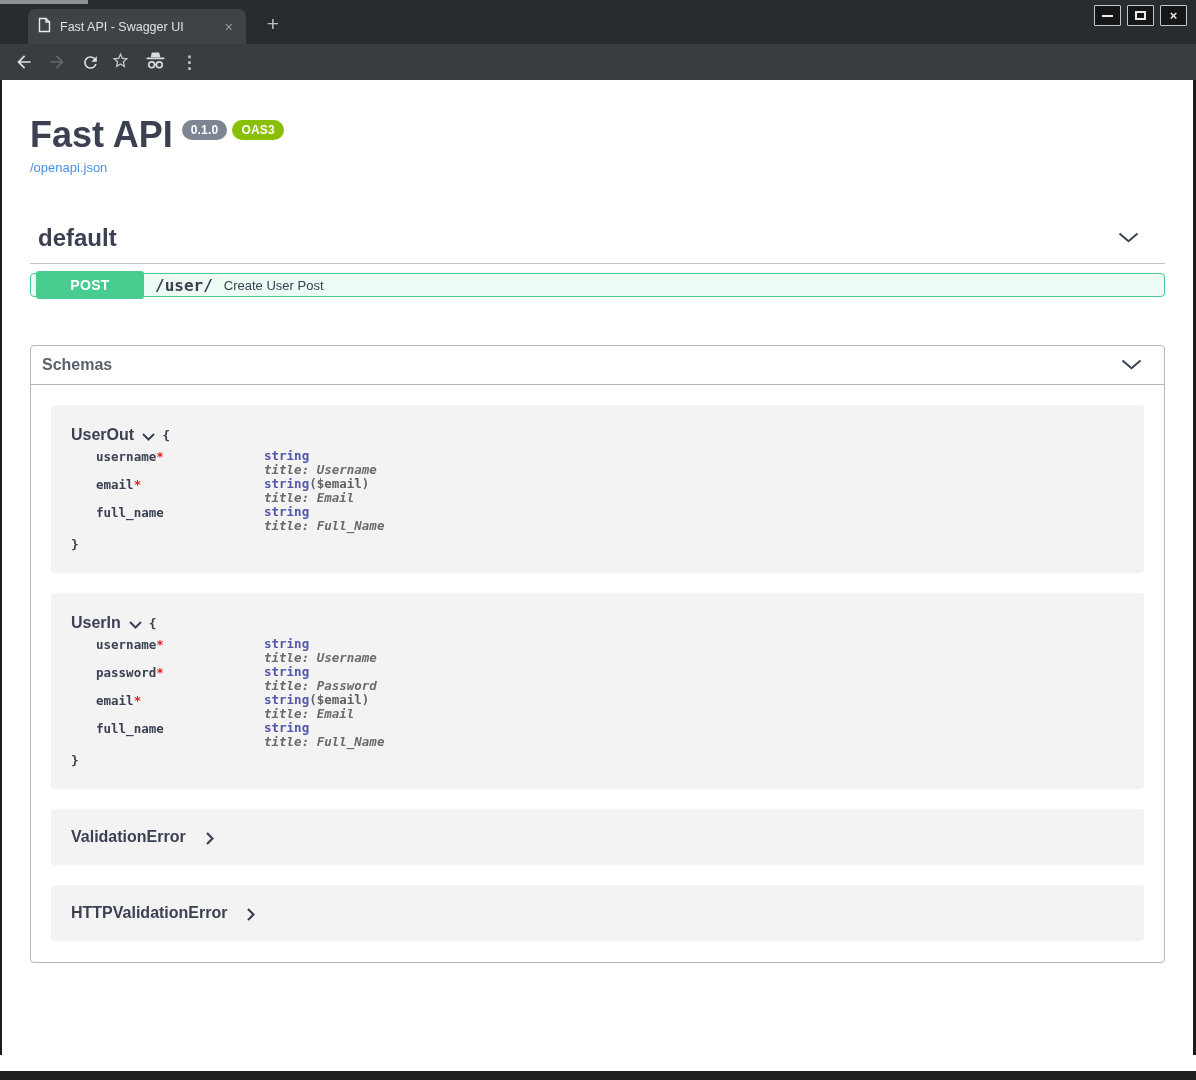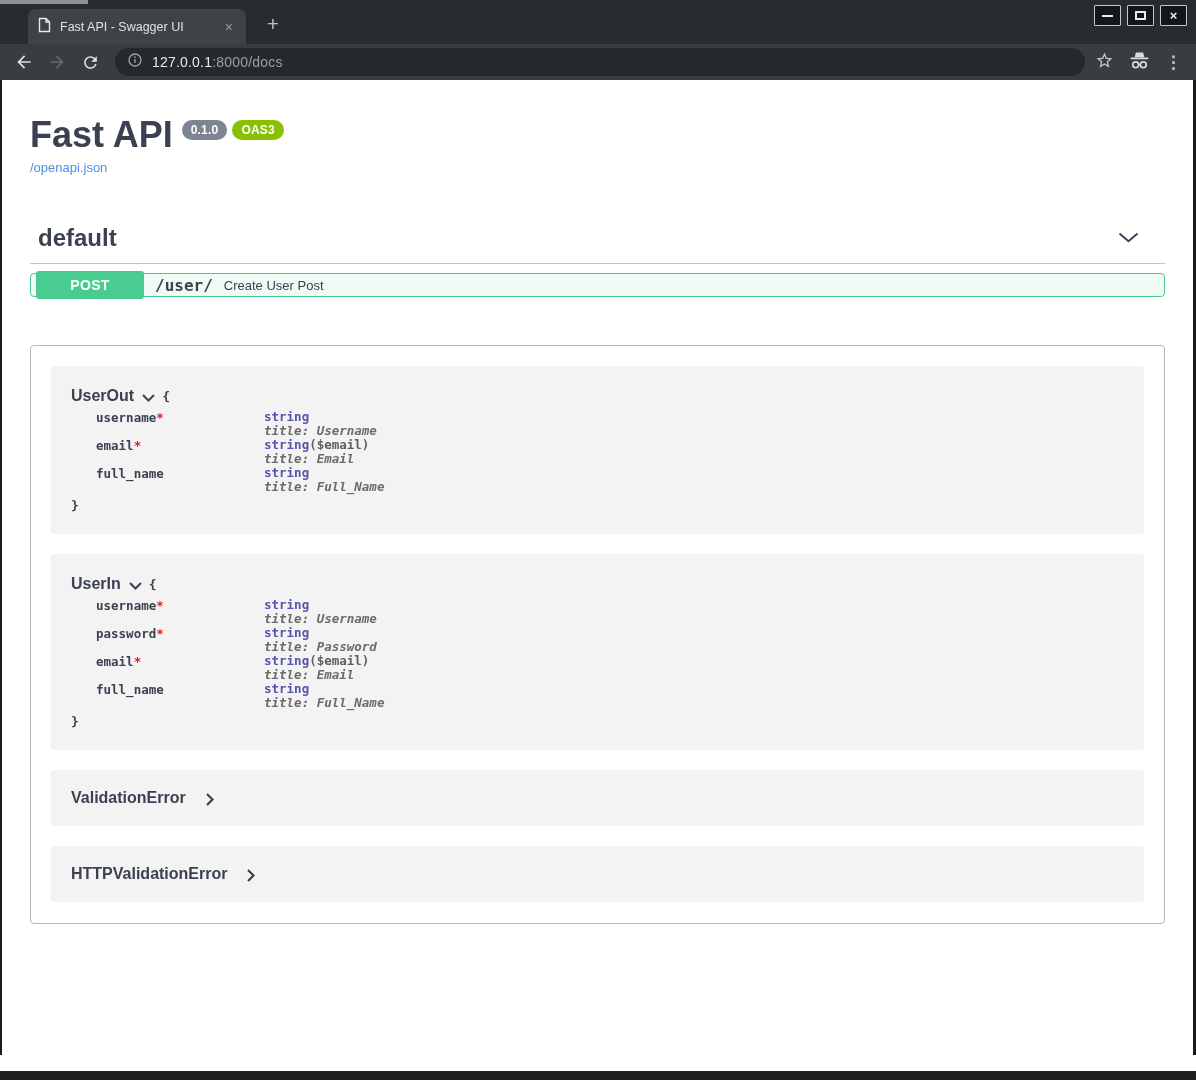--- a/index.html
+++ b/index.html
@@ -128,30 +128,20 @@
     <span class="nav-btn">
       <svg width="20" height="20" viewBox="0 0 24 24">
           <path d="M12 4l-1.41 1.41L16.17 11H4v2h12.17l-5.58 5.59L12 20l8-8z" fill="#64696d"></path>
         </svg>
     </span>
     <span class="nav-btn">
       <svg width="19" height="19" viewBox="0 0 24 24">
           <path d="M17.65 6.35A7.95 7.95 0 0 0 12 4c-4.42 0-8 3.58-8 8s3.58 8 8 8c3.73 0 6.84-2.55 7.73-6h-2.08A5.99 5.99 0 0 1 12 18c-3.31 0-6-2.69-6-6s2.69-6 6-6c1.66 0 3.14.69 4.22 1.78L13 11h7V4l-2.35 2.35z" fill="#dfe2e4"></path>
         </svg>
     </span>
-    <div class="urlbar">
-      <span>
-        <svg width="16" height="16" viewBox="0 0 24 24">
-            <circle cx="12" cy="12" r="9" fill="none" stroke="#9aa0a6" stroke-width="2"></circle>
-            <rect x="11" y="10.5" width="2" height="6" fill="#9aa0a6"></rect>
-            <rect x="11" y="6.5" width="2" height="2.4" fill="#9aa0a6"></rect>
-          </svg>
-      </span>
-      <span class="url-text"><span>127.0.0.1</span><span class="url-dim">:8000/docs</span></span>
-    </div>
     <div class="tb-right">
       <span>
         <svg width="19" height="19" viewBox="0 0 24 24">
             <path d="M22 9.24l-7.19-.62L12 2 9.19 8.63 2 9.24l5.46 4.73L5.82 21 12 17.27 18.18 21l-1.63-7.03L22 9.24zM12 15.4l-3.76 2.27 1-4.28-3.32-2.88 4.38-.38L12 6.1l1.71 4.04 4.38.38-3.32 2.88 1 4.28L12 15.4z" fill="#c4c7ca"></path>
           </svg>
       </span>
       <span>
         <svg width="23" height="19" viewBox="0 0 24 20">
             <path d="M8.2 1.5 h7.6 l1.3 5 h-10.2 z" fill="#dadce0"></path>
             <rect x="2.5" y="6.8" width="19" height="2" rx="1" fill="#dadce0"></rect>
@@ -186,20 +176,28 @@
       </span>
     </div>
     <div class="opblock">
       <button class="method-btn">POST</button>
       <span class="op-path">/user/</span>
       <span class="op-summary">Create User Post</span>
     </div>
   </div>
 
   <div class="models">
+    <div class="models-header">
+      <span class="models-title">Schemas</span>
+      <span>
+        <svg width="21" height="11" viewBox="0 0 21 11">
+            <path d="M1.5 1.5 L10.5 9.2 L19.5 1.5" fill="none" stroke="#3b4151" stroke-width="2"></path>
+          </svg>
+      </span>
+    </div>
     <div class="models-body">
         <div class="model-box"><div class="model-head">
             <span class="model-title">UserOut</span>
             <span class="model-toggle"><svg width="13" height="8" viewBox="0 0 13 8">
                 <path d="M1 1 L6.5 6.5 L12 1" fill="none" stroke="#3b4151" stroke-width="2"></path>
               </svg></span>
             <span class="brace">{</span>
           </div><div class="model-props">
             <div class="prop-row">
               <span class="prop-name">username<span class="star">*</span></span>

